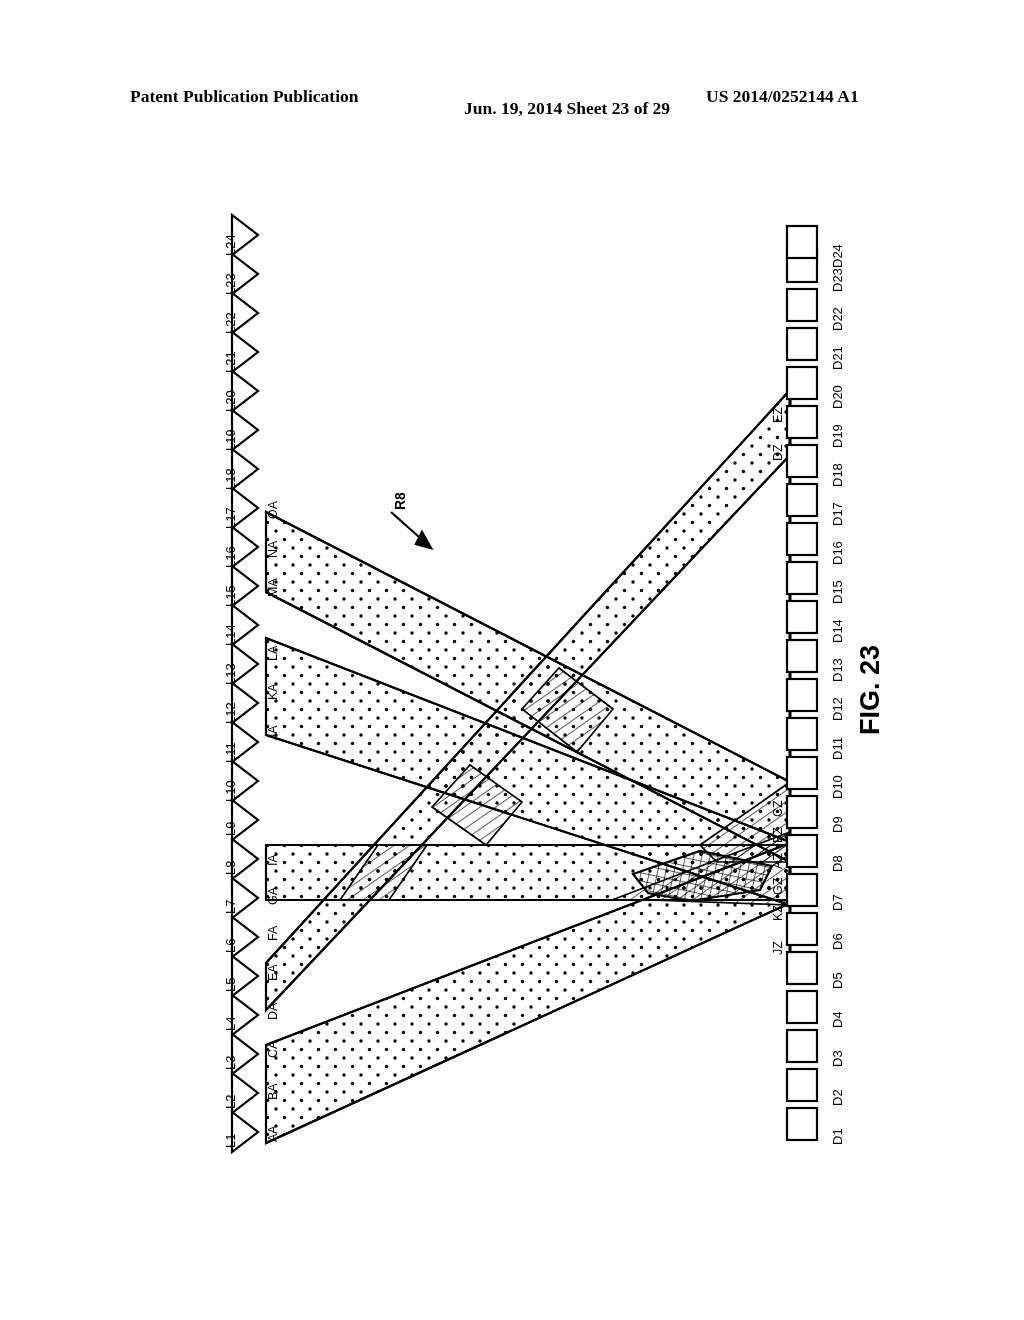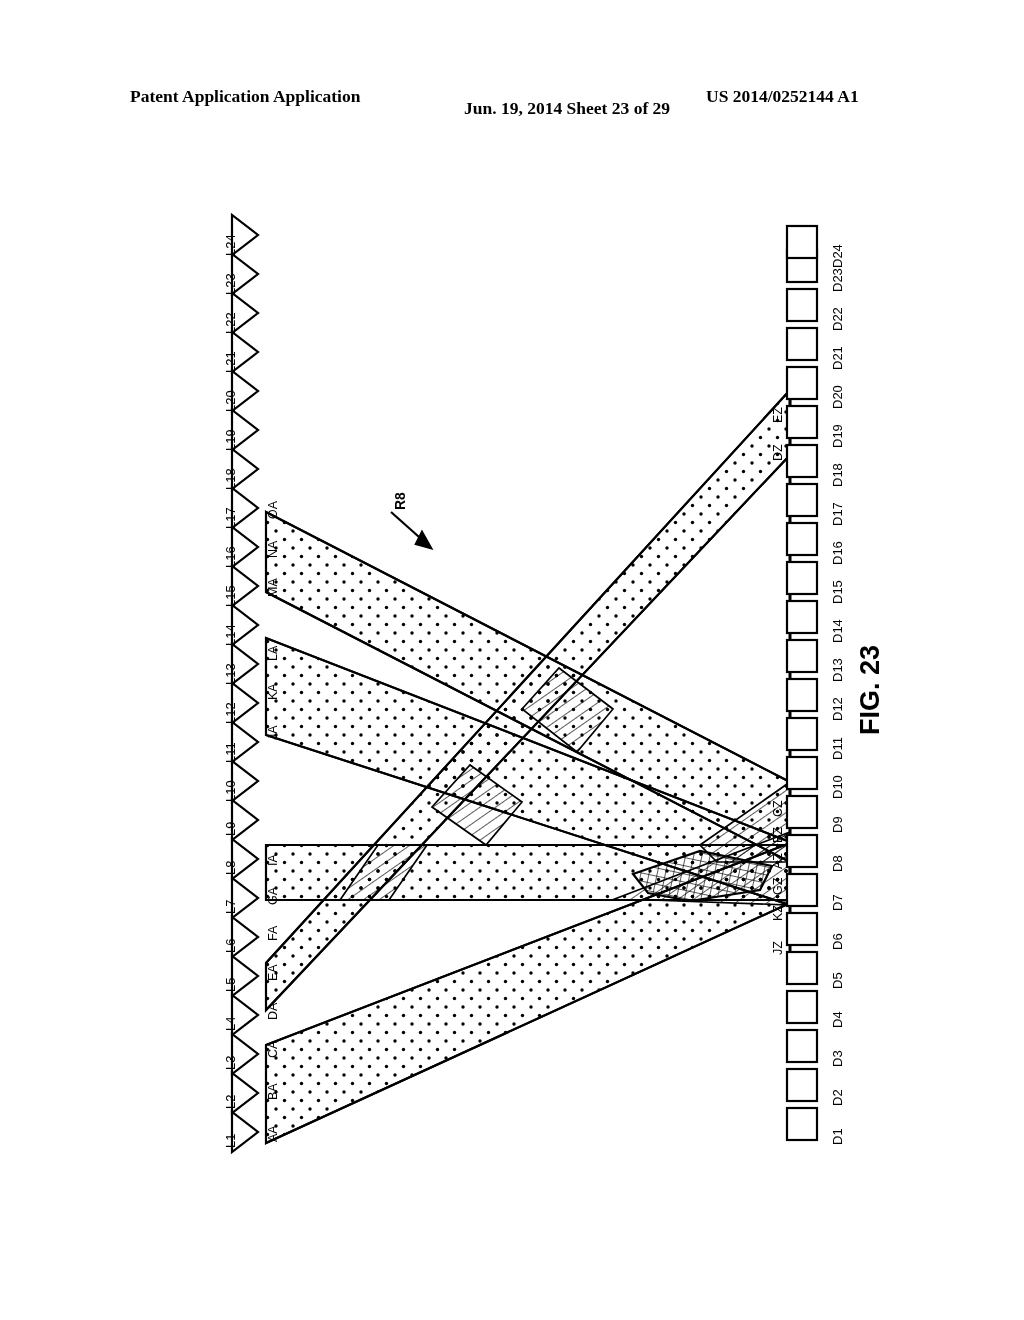--- a/index.html
+++ b/index.html
@@ -29,21 +29,21 @@
           font-weight:bold;font-size:27px;color:#000;white-space:nowrap;
           transform-origin:0 0;transform:rotate(-90deg);}
   .rlab{position:absolute;font-family:"Liberation Sans",sans-serif;
         font-weight:bold;font-size:14px;color:#000;white-space:nowrap;
         transform-origin:0 0;transform:rotate(-90deg);}
 </style>
 </head>
 <body>
 
 <div class="hdr">
-  <span class="h1">Patent Application Application</span>
+  <span class="h1">Patent Publication Publication</span>
   <span class="h2">Jun. 19, 2014  Sheet 23 of 29</span>
   <span class="h3">US 2014/0252144 A1</span>
 </div>
 
 <div class="canvas">
 
 <svg class="fig" viewBox="0 0 1024 1320">
   <defs>
 
     <pattern id="stip" width="17" height="17" patternUnits="userSpaceOnUse">

